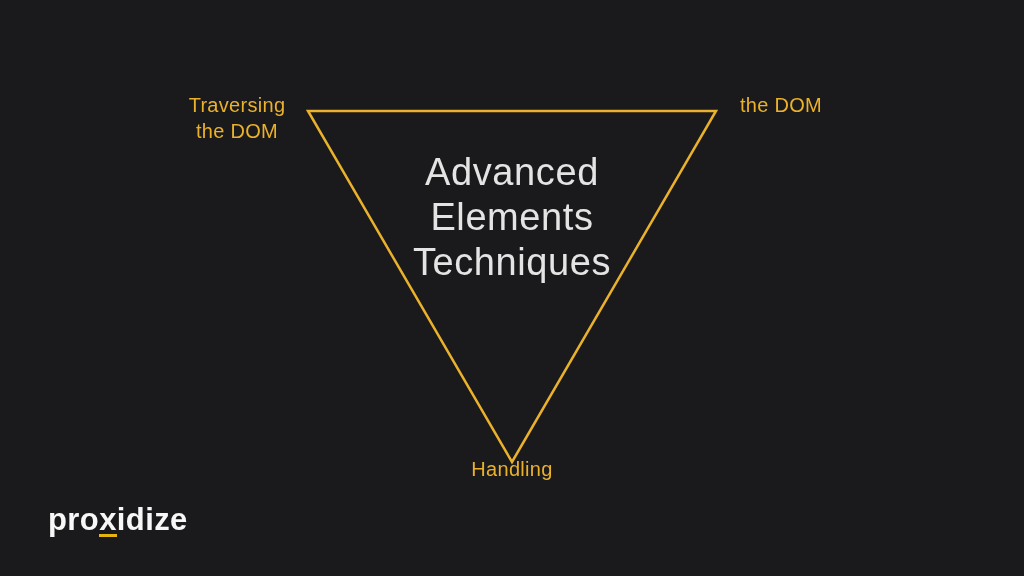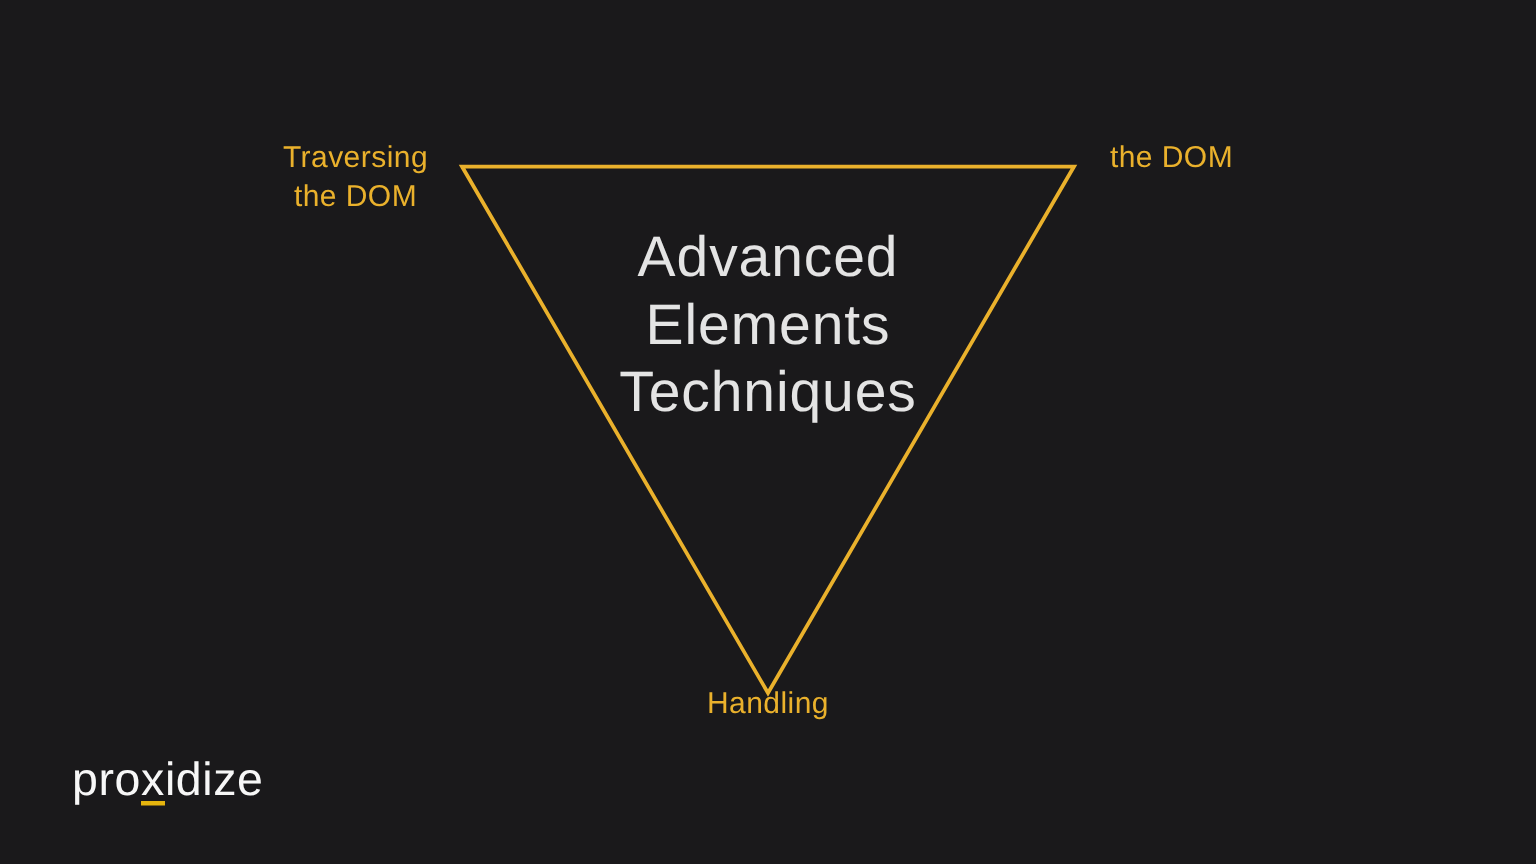--- a/index.html
+++ b/index.html
@@ -54,21 +54,21 @@
   }
   .label-top-left  { top: 92px;  left: 117px; width: 240px; }
   .label-top-right { top: 92px;  left: 661px; width: 240px; }
   .label-bottom    { top: 456px; left: 362px; width: 300px; }
   .label-line { display: block; }
   .logo {
     position: absolute;
     left: 48px; top: 502px;
     color: var(--logo-text);
     font-size: 31px;
-    font-weight: 400;
+    font-weight: 700;
     letter-spacing: 0.4px;
   }
   .logo-x {
     position: relative;
     display: inline-block;
   }
   .logo-x::after {
     content: "";
     position: absolute;
     left: 0; right: 0;

